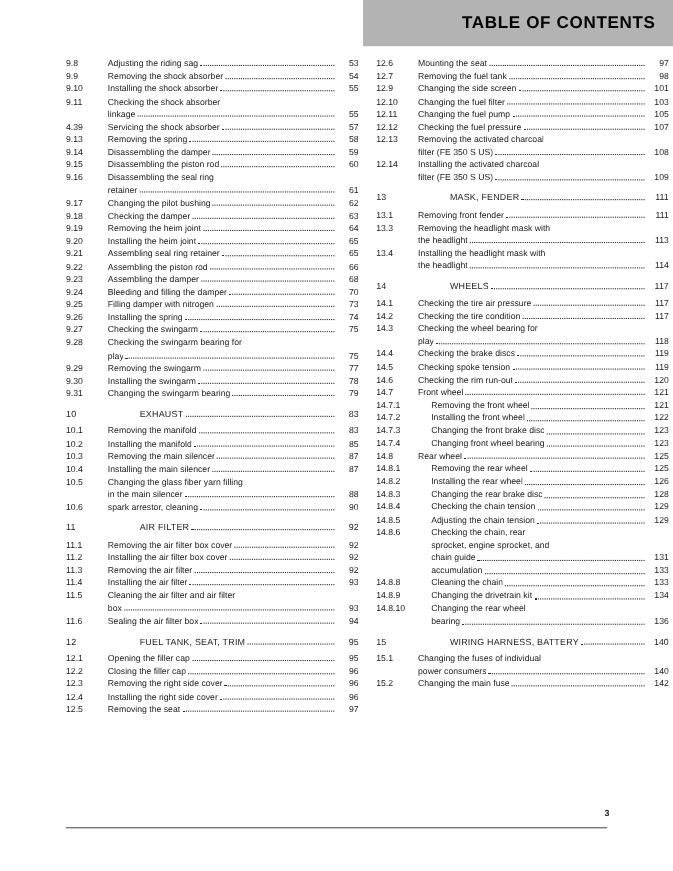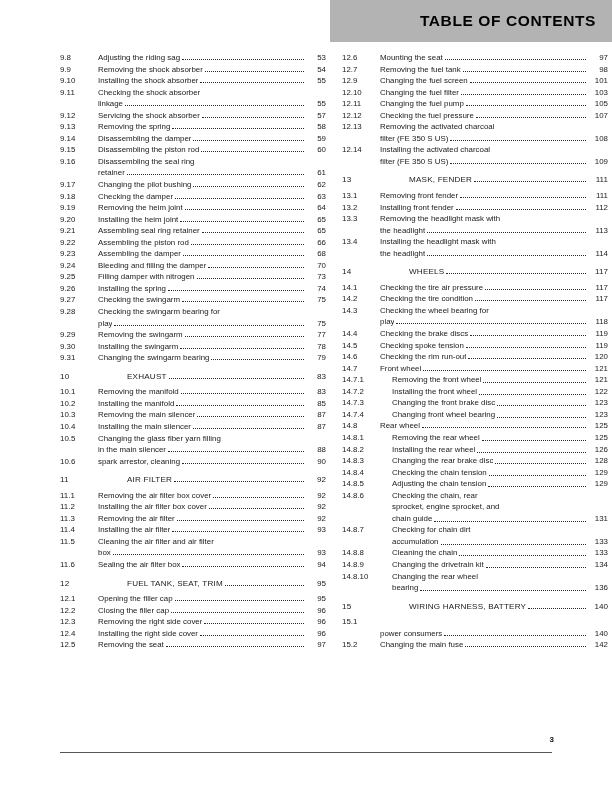--- a/index.html
+++ b/index.html
@@ -189,21 +189,21 @@
         </div>
         <div class="entry d1 cont">
           <span class="num"></span>
           <span class="title-wrap">
             <span class="title">linkage</span>
             <span class="leader"></span>
             <span class="pg">55</span>
           </span>
         </div>
         <div class="entry d1">
-          <span class="num">9.12</span>
+          <span class="num">4.39</span>
           <span class="title-wrap">
             <span class="title">Servicing the shock absorber</span>
             <span class="leader"></span>
             <span class="pg">57</span>
           </span>
         </div>
         <div class="entry d1">
           <span class="num">9.13</span>
           <span class="title-wrap">
             <span class="title">Removing the spring</span>
@@ -561,21 +561,21 @@
           <span class="num">12.7</span>
           <span class="title-wrap">
             <span class="title">Removing the fuel tank</span>
             <span class="leader"></span>
             <span class="pg">98</span>
           </span>
         </div>
         <div class="entry d1">
           <span class="num">12.9</span>
           <span class="title-wrap">
-            <span class="title">Changing the fuel screen</span>
+            <span class="title">Changing the side screen</span>
             <span class="leader"></span>
             <span class="pg">101</span>
           </span>
         </div>
         <div class="entry d1">
           <span class="num">12.10</span>
           <span class="title-wrap">
             <span class="title">Changing the fuel filter</span>
             <span class="leader"></span>
             <span class="pg">103</span>
@@ -639,28 +639,20 @@
         </div>
         <div class="entry d1">
           <span class="num">13.1</span>
           <span class="title-wrap">
             <span class="title">Removing front fender</span>
             <span class="leader"></span>
             <span class="pg">111</span>
           </span>
         </div>
         <div class="entry d1">
-          <span class="num">13.2</span>
-          <span class="title-wrap">
-            <span class="title">Installing front fender</span>
-            <span class="leader"></span>
-            <span class="pg">112</span>
-          </span>
-        </div>
-        <div class="entry d1">
           <span class="num">13.3</span>
           <span class="title-wrap">
             <span class="title">Removing the headlight mask with</span>
             <span class="leader none"></span>
             <span class="pg blank"></span>
           </span>
         </div>
         <div class="entry d1 cont">
           <span class="num"></span>
           <span class="title-wrap">
@@ -854,28 +846,20 @@
           </span>
         </div>
         <div class="entry d2 cont">
           <span class="num"></span>
           <span class="title-wrap">
             <span class="title">chain guide</span>
             <span class="leader"></span>
             <span class="pg">131</span>
           </span>
         </div>
-        <div class="entry d2">
-          <span class="num">14.8.7</span>
-          <span class="title-wrap">
-            <span class="title">Checking for chain dirt</span>
-            <span class="leader none"></span>
-            <span class="pg blank"></span>
-          </span>
-        </div>
         <div class="entry d2 cont">
           <span class="num"></span>
           <span class="title-wrap">
             <span class="title">accumulation</span>
             <span class="leader"></span>
             <span class="pg">133</span>
           </span>
         </div>
         <div class="entry d2">
           <span class="num">14.8.8</span>
@@ -912,20 +896,25 @@
         <div class="entry d0 chapter">
           <span class="num">15</span>
           <span class="title-wrap">
             <span class="title">WIRING HARNESS, BATTERY</span>
             <span class="leader"></span>
             <span class="pg">140</span>
           </span>
         </div>
         <div class="entry d1">
           <span class="num">15.1</span>
+          <span class="title-wrap">
+            <span class="title">Changing the fuses of individual</span>
+            <span class="leader none"></span>
+            <span class="pg blank"></span>
+          </span>
         </div>
         <div class="entry d1 cont">
           <span class="num"></span>
           <span class="title-wrap">
             <span class="title">power consumers</span>
             <span class="leader"></span>
             <span class="pg">140</span>
           </span>
         </div>
         <div class="entry d1">

